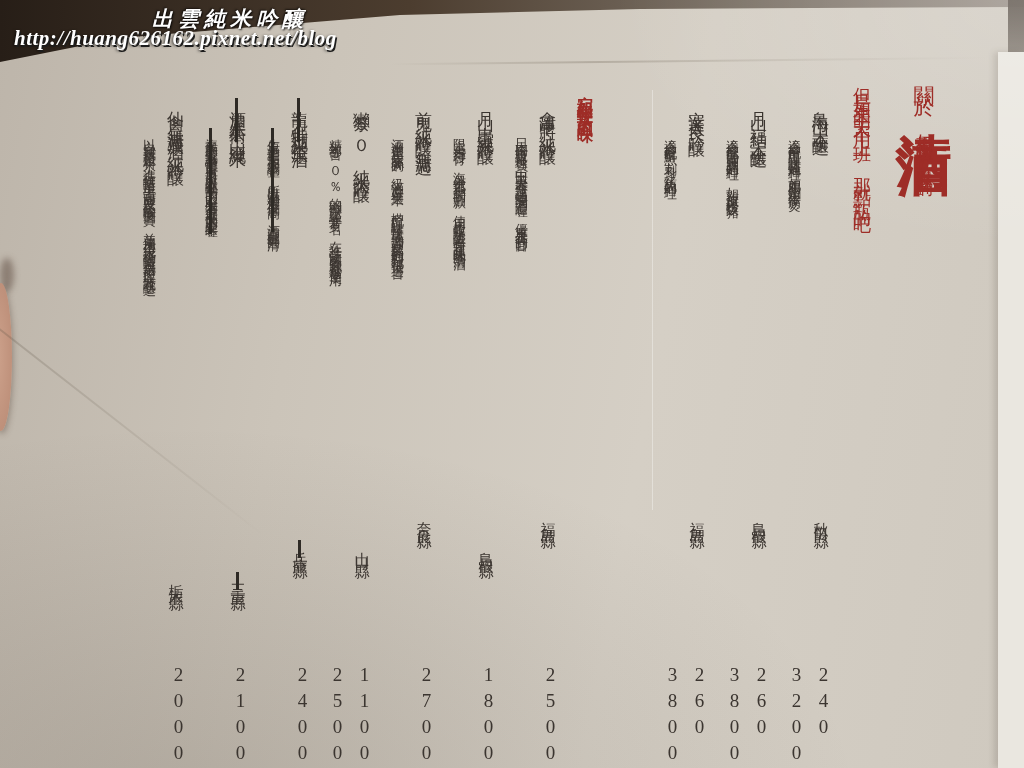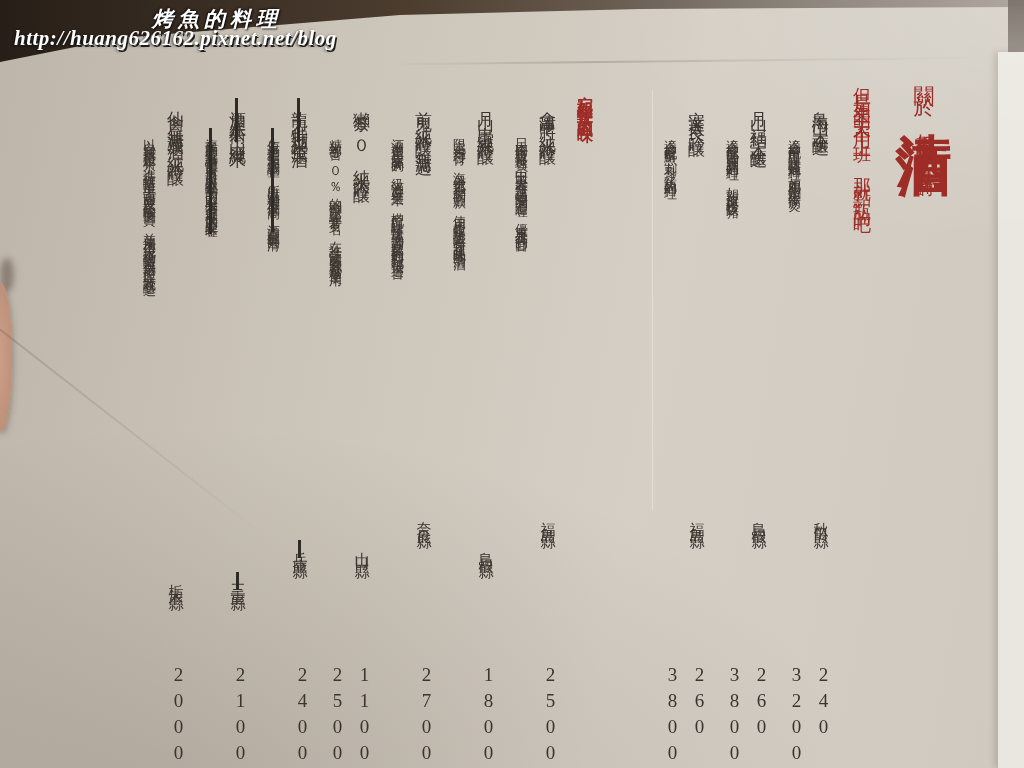--- a/index.html
+++ b/index.html
@@ -67,21 +67,21 @@
   <div class="table-top"></div>
   <div class="corner-dark"></div>
   <div class="right-strip"></div>
   <div class="finger-shadow"></div>
   <div class="finger"></div>
   <div class="crease-h"></div>
   <div class="crease-d"></div>
   <div class="crease-v"></div>
   <div class="vignette"></div>
 
-  <div class="wm wm-title">烤魚的料理</div>
+  <div class="wm wm-title">出雲純米吟釀</div>
   <div class="wm wm-url">http://huang626162.pixnet.net/blog</div>
 
   <div class="menu">
 
     <div class="intro1">
       <span class="intro-sm">關於</span><span class="intro-big">清酒</span><span class="intro-rest">，如果你不想喝醉，可以選擇一杯的，</span>
     </div>
     <div class="intro2">但是如果明天不用上班，那就點一瓶的吧。</div>
 
     <div class="item">

